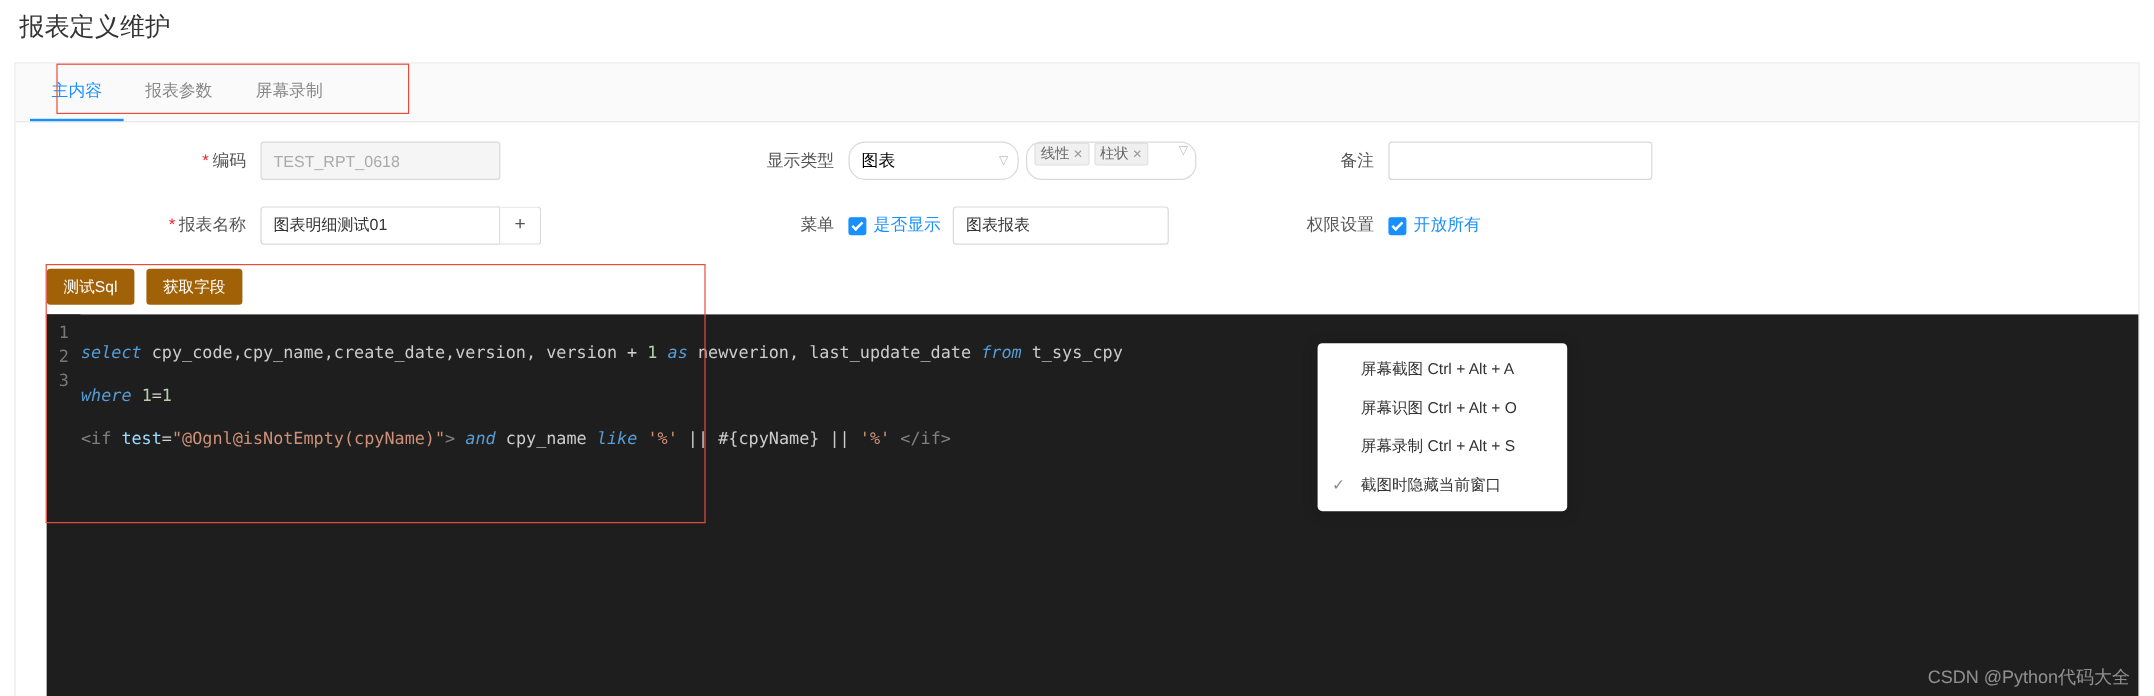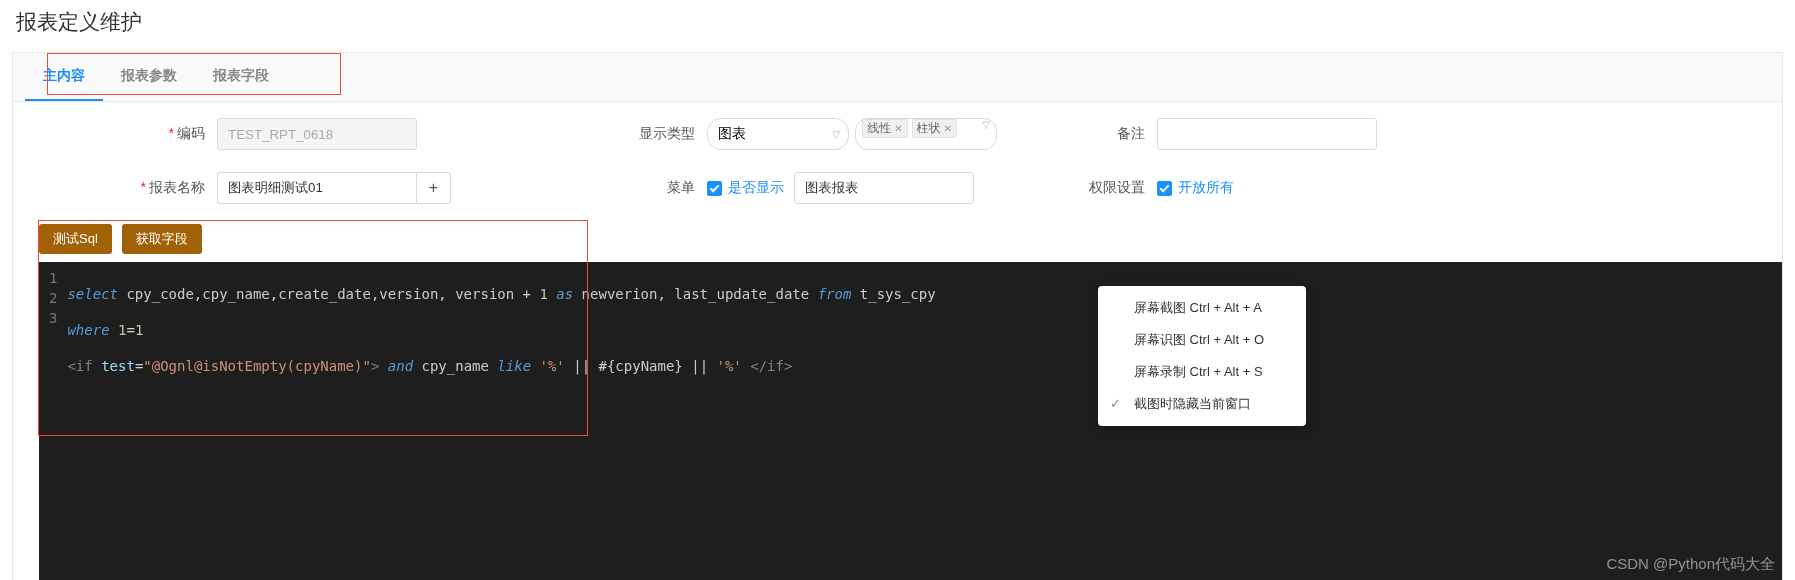--- a/index.html
+++ b/index.html
@@ -1,19 +1,19 @@
 <!DOCTYPE html>
 <html><head>
 <meta charset="utf-8">
 <style>
 * { box-sizing: border-box; margin: 0; padding: 0; }
 body { font-family: "Microsoft YaHei", "PingFang SC", sans-serif; font-size: 14px; background: #fff; width: 1795px; height: 580px; overflow: hidden; }
 .page-title { padding: 8px 16px; font-size: 21px; color: #333; }
 .panel { margin: 8px 12px 0 12px; border: 1px solid #e8e8e8; background: #fff; }
-.tabs { display: flex; padding: 0 12px; border-bottom: 1px solid #e8e8e8; background: #fafafa; position: relative; font-weight: bold; }
+.tabs { display: flex; padding: 0 12px; border-bottom: 1px solid #e8e8e8; background: #fafafa; position: relative; }
 .tab { padding: 14px 18px; color: #888; cursor: pointer; }
 .tab.active { color: #1890ff; border-bottom: 2px solid #1890ff; }
 .red-box-tabs { position: absolute; top: 0; left: 34px; width: 294px; height: 42px; border: 1px solid #e74c3c; pointer-events: none; }
 .form { padding: 16px 24px; display: grid; grid-template-columns: 180px 280px 210px 290px 160px 240px; row-gap: 22px; align-items: center; }
 .label { text-align: right; padding-right: 12px; color: #555; }
 .label .req { color: #f5222d; margin-right: 3px; }
 .input { height: 32px; border: 1px solid #d9d9d9; border-radius: 3px; padding: 0 10px; color: #333; background: #fff; width: 200px; }
 .input[disabled] { background: #f5f5f5; color: #aaa; }
 .input-group { display: flex; align-items: center; }
 .addon-btn { width: 34px; height: 32px; border: 1px solid #d9d9d9; border-left: none; border-radius: 0 3px 3px 0; background: #fff; cursor: pointer; color: #555; font-size: 16px; display: flex; align-items: center; justify-content: center; }
@@ -47,21 +47,21 @@
 </style>
 </head>
 <body>
 
 <div class="page-title">报表定义维护</div>
 
 <div class="panel">
   <div class="tabs">
     <div class="tab active">主内容</div>
     <div class="tab">报表参数</div>
-    <div class="tab">报表字段</div>
+    <div class="tab">屏幕录制</div>
     <div class="red-box-tabs"></div>
   </div>
 
   <div class="form">
     <div class="label"><span class="req">*</span><span>编码</span></div>
     <div><input class="input" disabled="" value="TEST_RPT_0618" style=""></div>
 
     <div class="label"><span>显示类型</span></div>
     <div class="row-group">
       <div class="select">

